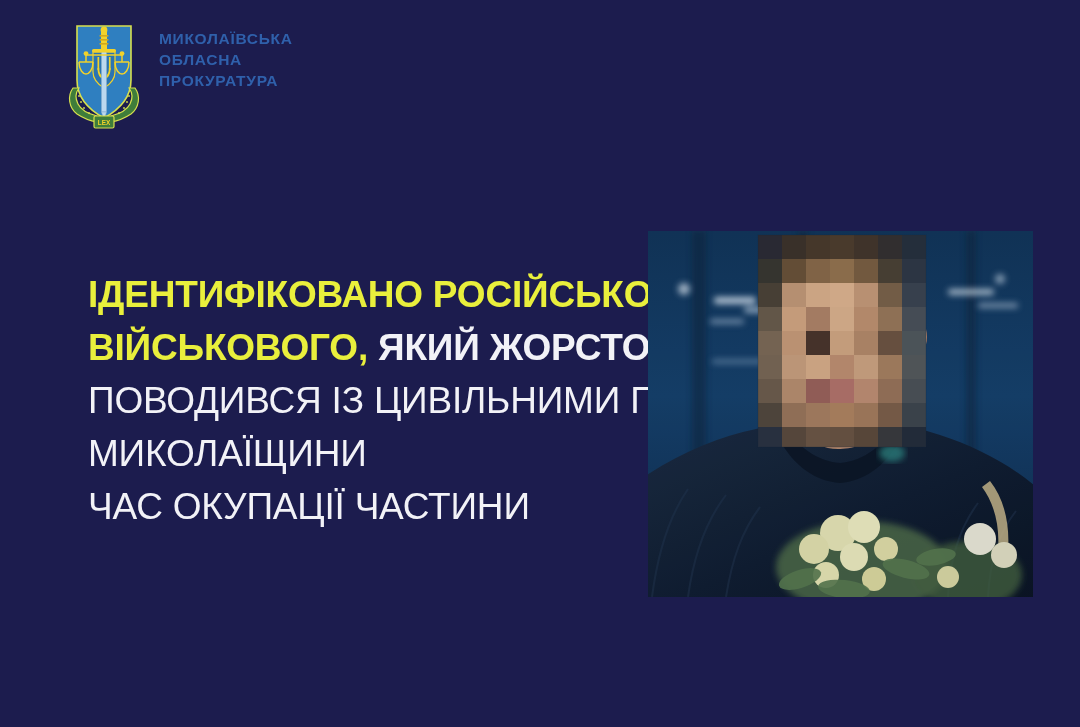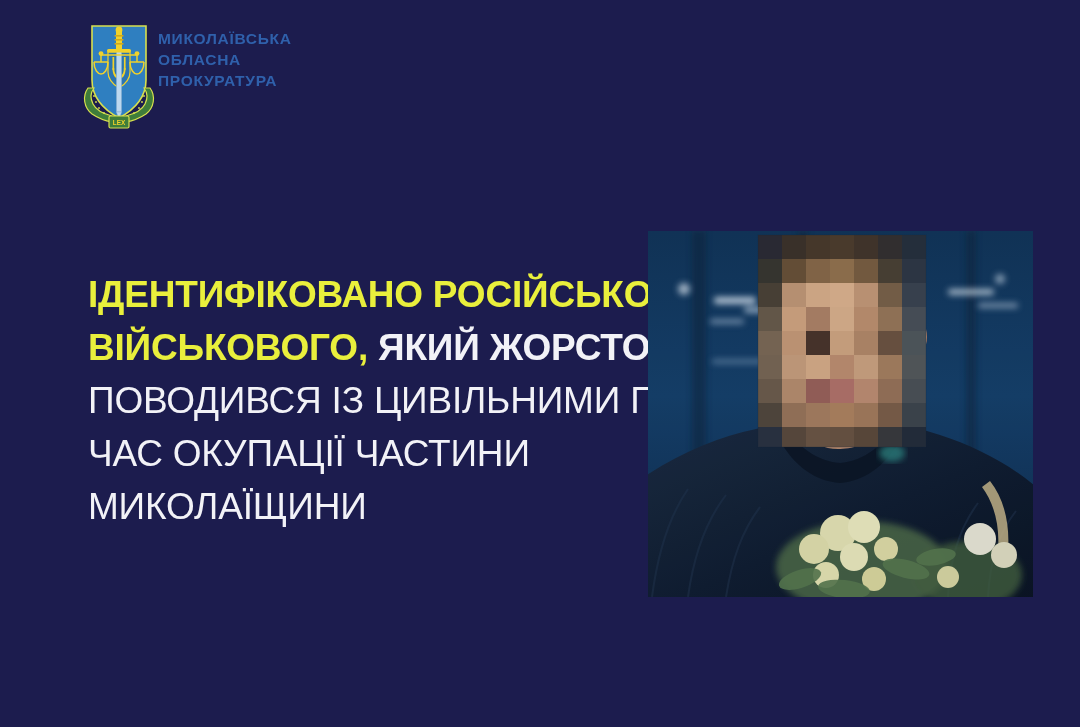--- a/index.html
+++ b/index.html
@@ -15,25 +15,25 @@
     height: 727px;
     background: #1c1c4e;
     overflow: hidden;
     font-family: "Liberation Sans", "DejaVu Sans", sans-serif;
     -webkit-font-smoothing: antialiased;
   }
 
   
   .brand {
     position: absolute;
-    left: 80px;
+    left: 65px;
     top: 22px;
     display: flex;
     align-items: flex-start;
-    gap: 0;
+    gap: 16px;
   }
 
   .emblem {
     width: 78px;
     height: 112px;
     display: block;
     flex: 0 0 auto;
   }
 
   .brand-text {
@@ -167,22 +167,22 @@
 
   <div class="headline">
     <div class="headline-line">
       <span class="hl">ІДЕНТИФІКОВАНО РОСІЙСЬКОГО</span>
     </div>
     <div class="headline-line">
       <span class="hl">ВІЙСЬКОВОГО,</span>
       <span>ЯКИЙ ЖОРСТОКО</span>
     </div>
     <div class="headline-line thin">ПОВОДИВСЯ ІЗ ЦИВІЛЬНИМИ ПІД</div>
+    <div class="headline-line thin">МИКОЛАЇЩИНИ</div>
     <div class="headline-line thin">ЧАС ОКУПАЦІЇ ЧАСТИНИ</div>
-    <div class="headline-line thin">МИКОЛАЇЩИНИ</div>
   </div>
 
   <div class="photo">
     <svg class="photo-svg" viewBox="0 0 385 366" preserveAspectRatio="none" aria-hidden="true">
       <defs>
         <linearGradient id="nightBg" x1="0" y1="0" x2="0" y2="1">
           <stop offset="0%" stop-color="#113559"></stop>
           <stop offset="45%" stop-color="#15406b"></stop>
           <stop offset="100%" stop-color="#0f2c4c"></stop>
         </linearGradient>

